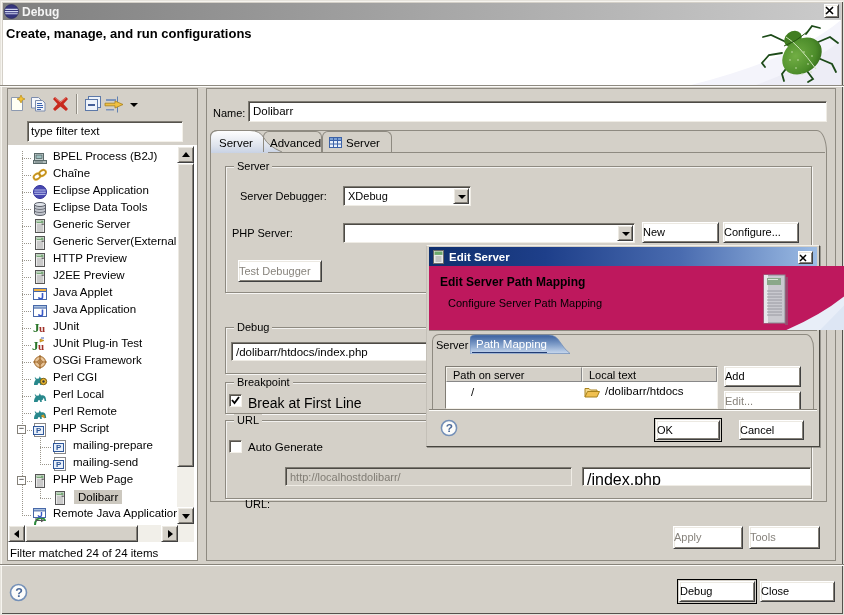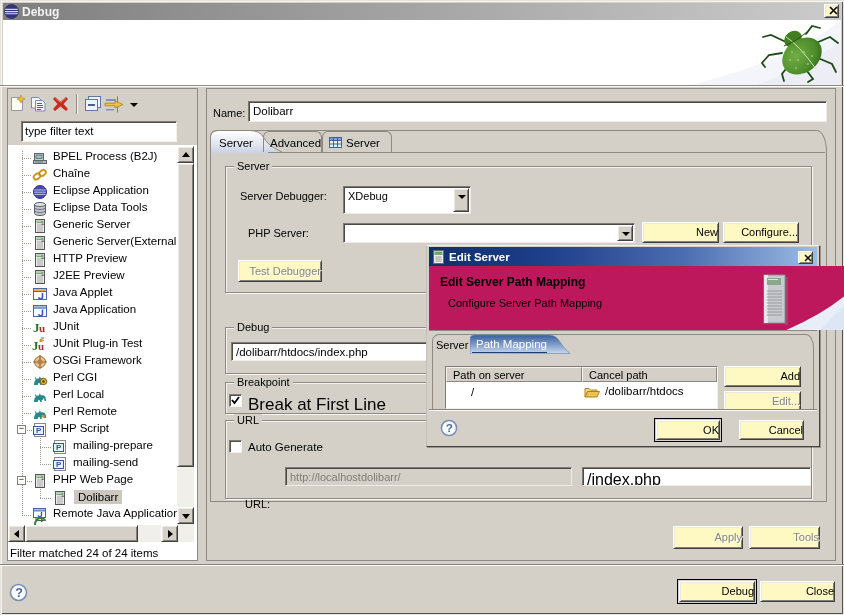--- a/index.html
+++ b/index.html
@@ -1,19 +1,19 @@
 <!DOCTYPE html>
 <html><head><meta charset="utf-8">
 <style>
 *{margin:0;padding:0;box-sizing:border-box}
 html,body{width:844px;height:615px;overflow:hidden}
 body{font-family:"Liberation Sans",sans-serif;font-size:11px;background:#d4d0c8;position:relative;color:#000}
 .abs{position:absolute}
-.btn{position:absolute;background:#fef9c3;border:1px solid;border-color:#fff #404040 #404040 #fff;
- box-shadow:inset 1px 1px 0 #ece9e2,inset -1px -1px 0 #848078;text-align:right;font-size:11px}
+.btn{position:absolute;background:#ffffff;border:1px solid;border-color:#fff #404040 #404040 #fff;
+ box-shadow:inset 1px 1px 0 #ece9e2,inset -1px -1px 0 #848078;text-align:left;font-size:11px}
 .btn span{display:block;padding-top:3px}
 .dis{color:#87837c;text-shadow:1px 1px 0 #fff}
 .sunk{position:absolute;background:#fff;border:1px solid;border-color:#807c74 #f4f1ea #f4f1ea #807c74;
  box-shadow:inset 1px 1px 0 #56534d}
 .grp{position:absolute;border:1px solid #8e8a81;box-shadow:inset 1px 1px 0 rgba(255,255,255,.7),1px 1px 0 rgba(255,255,255,.8)}
 .grp>b{position:absolute;top:-7px;left:8px;background:#d4d0c8;padding:0 3px;font-weight:normal;font-size:11px;line-height:12px}
 .lbl{position:absolute;font-size:11px;white-space:nowrap}
 .fld{position:absolute;background:#fff;border:1px solid;border-color:#7d7a72 #efece5 #efece5 #7d7a72;
  box-shadow:inset 1px 1px 0 #4d4a45;font-size:11px;white-space:nowrap;overflow:hidden}
 .fld span{display:block;padding:3px 0 0 4px}
@@ -43,20 +43,21 @@
 <div class="abs" style="left:22px;top:5px;font-weight:bold;font-size:12px;color:#f4f4f4">Debug</div>
 <div class="btn" style="left:824px;top:4px;width:15px;height:14px"><svg style="margin-top:1px" width="9" height="9" viewBox="0 0 9 9">
       <path d="M1 1l7 7M8 1l-7 7" stroke="#000" stroke-width="1.6"></path>
     </svg></div>
 
 <div class="abs" id="banner" style="left:3px;top:20px;width:838px;height:65px;background:#fff;overflow:hidden">
  <svg class="abs" style="right:0;top:0" width="300" height="65" viewBox="0 0 300 65">
   <path d="M300 65 L150 65 Q255 38 300 0 Z" fill="#f4f4fb"></path>
   <path d="M300 65 L215 65 Q272 44 300 20 Z" fill="#ededf6"></path>
  </svg>
+ <div class="abs" style="left:3px;top:6px;font-weight:bold;font-size:13px">Create, manage, and run configurations</div>
  <svg class="abs" style="left:755px;top:2px" width="84" height="62" viewBox="0 0 84 62">
   <defs>
    <radialGradient id="bodyg" cx=".38" cy=".38" r=".85">
     <stop offset="0" stop-color="#72ae44"></stop>
           <stop offset=".6" stop-color="#4c8c2a"></stop>
           <stop offset="1" stop-color="#245410"></stop>
    </radialGradient>
   </defs>
   <g stroke="#1c4a18" stroke-width="1.8" fill="none" stroke-linecap="round">
    <path d="M28 20 L13 13 L5 15"></path>
@@ -112,21 +113,21 @@
  </svg>
  <svg class="abs" style="left:104px;top:95px" width="21" height="19" viewBox="0 0 21 19">
   <path d="M12 0v4h-10v2h10v4z" fill="#7c94bc"></path>
   <path d="M13.5 1.5v16" stroke="#6080b0" stroke-width="1"></path>
   <path d="M2 9.5h9" stroke="#e8b83a" stroke-width="0"></path>
   <path d="M11 6l8 3.5-8 3.5v-2.2H1v-2.6h10z" fill="#f0c040" stroke="#a8821c" stroke-width=".8"></path>
   <path d="M10 12v3h-8v1.6h8v3z" fill="#7c94bc" transform="translate(0,-1)"></path>
  </svg>
  <div class="tri" style="left:130px;top:103px;border-top:4px solid #000"></div>
 </div>
-<div class="sunk" style="left:21px;top:121px;width:156px;height:21px">
+<div class="sunk" style="left:27px;top:121px;width:156px;height:21px">
     <div style="padding:3px 0 0 3px;font-size:11.5px">type filter text</div>
   </div>
 
 <div class="abs" style="left:8px;top:145px;width:189px;height:415px;background:#fff"></div>
 <div id="tree">
 <div class="dotv" style="left:22px;top:151px;height:364px"></div>
 <div class="doth" style="left:22px;top:158px;width:10px"></div>
 <div class="doth" style="left:22px;top:175px;width:10px"></div>
 <div class="doth" style="left:22px;top:192px;width:10px"></div>
 <div class="doth" style="left:22px;top:209px;width:10px"></div>
@@ -400,25 +401,25 @@
  </svg>
  <div class="abs" style="left:346px;top:137px;font-size:11.5px">Server</div>
 </div>
 
 <div class="abs" style="left:210px;top:130px;width:617px;height:372px;border:1px solid #8e8a81;border-radius:7px 0 0 0;border-top-right-radius:10px 22px"></div>
 <div class="abs" style="left:268px;top:152px;width:557px;height:1px;background:#8e8a81"></div>
 <div class="grp" style="left:225px;top:166px;width:587px;height:127px">
     <b>Server</b>
   </div>
 <div class="lbl" style="left:240px;top:190px">Server Debugger:</div>
-<div class="fld combo" style="left:343px;top:186px;width:128px;height:28px">
+<div class="fld combo" style="left:343px;top:186px;width:128px;height:20px">
     <span>XDebug</span>
     <div class="arr"></div>
   </div>
-<div class="lbl" style="left:248px;top:227px">PHP Server:</div>
+<div class="lbl" style="left:232px;top:227px">PHP Server:</div>
 <div class="fld combo" style="left:343px;top:223px;width:292px;height:20px">
     <div class="arr"></div>
   </div>
 <div class="btn" style="left:642px;top:222px;width:77px;height:21px">
     <span>New</span>
   </div>
 <div class="btn" style="left:723px;top:222px;width:76px;height:21px">
     <span>Configure...</span>
   </div>
 <div class="btn dis" style="left:238px;top:260px;width:84px;height:22px">
@@ -431,21 +432,21 @@
     <span style="font-size:11.5px">/dolibarr/htdocs/index.php</span>
   </div>
 <div class="grp" style="left:225px;top:382px;width:587px;height:32px">
     <b>Breakpoint</b>
   </div>
 <div class="cb" style="left:229px;top:394px">
     <svg style="position:absolute;left:1px;top:1px" width="9" height="9" viewBox="0 0 9 9">
       <path d="M1 4l2.5 3L8 1" stroke="#000" stroke-width="1.8" fill="none"></path>
     </svg>
   </div>
-<div class="lbl" style="left:248px;top:395px;font-size:17px">Break at First Line</div>
+<div class="lbl" style="left:248px;top:395px;font-size:14px">Break at First Line</div>
 <div class="grp" style="left:225px;top:420px;width:587px;height:79px">
     <b>URL</b>
   </div>
 <div class="cb" style="left:229px;top:440px"></div>
 <div class="lbl" style="left:248px;top:441px;font-size:11.5px">Auto Generate</div>
 <div class="lbl" style="left:245px;top:498px">URL:</div>
 <div class="fld" style="left:285px;top:467px;width:287px;height:19px;background:#d4d0c8;color:#817d75">
     <span>http://localhostdolibarr/</span>
   </div>
 <div class="fld" style="left:582px;top:467px;width:229px;height:19px">
@@ -510,21 +511,21 @@
       </defs>
   <path d="M0 20 L0 5 Q0 1 5 1 L79 1 Q86 1 90 8 Q95 16 100 19.5 Z" fill="url(#bt)" stroke="#6888b8" stroke-width=".7"></path>
  </svg>
  <div class="abs" style="left:49px;top:92px;font-size:11.5px;color:#fff">Path Mapping</div>
  <div class="abs" style="left:45px;top:106px;width:75px;height:1px;background:#223c74"></div>
  <div class="abs" style="left:18px;top:120px;width:274px;height:44px;overflow:hidden">
   <div class="abs" style="left:0;top:0;width:273px;height:43px;border:1px solid;border-color:#807c74 #f4f1ea #f4f1ea #807c74;background:#fff"></div>
   <div class="abs" style="left:1px;top:1px;width:136px;height:15px;background:#d4d0c8;border:1px solid;border-color:#f4f2ec #888 #888 #f4f2ec"></div>
   <div class="abs" style="left:137px;top:1px;width:135px;height:15px;background:#d4d0c8;border:1px solid;border-color:#f4f2ec #888 #888 #f4f2ec"></div>
   <div class="abs" style="left:8px;top:3px;font-size:11px">Path on server</div>
-  <div class="abs" style="left:144px;top:3px;font-size:11px">Cancel path</div>
+  <div class="abs" style="left:144px;top:3px;font-size:11px">Local text</div>
   <div class="abs" style="left:26px;top:20px;font-size:11.5px">/</div>
   <svg class="abs" style="left:139px;top:20px" width="16" height="12" viewBox="0 0 16 12">
    <path d="M1 11V2.5h4l1.5 1.5H13v2" fill="#f4d98c" stroke="#a8821c"></path>
    <path d="M1 11L3.5 5.5H15.5L13 11Z" fill="#f0c050" stroke="#a8821c"></path>
   </svg>
   <div class="abs" style="left:160px;top:19px;font-size:11.5px">/dolibarr/htdocs</div>
  </div>
  <div class="btn" style="left:297px;top:120px;width:77px;height:21px">
       <span>Add</span>
     </div>

